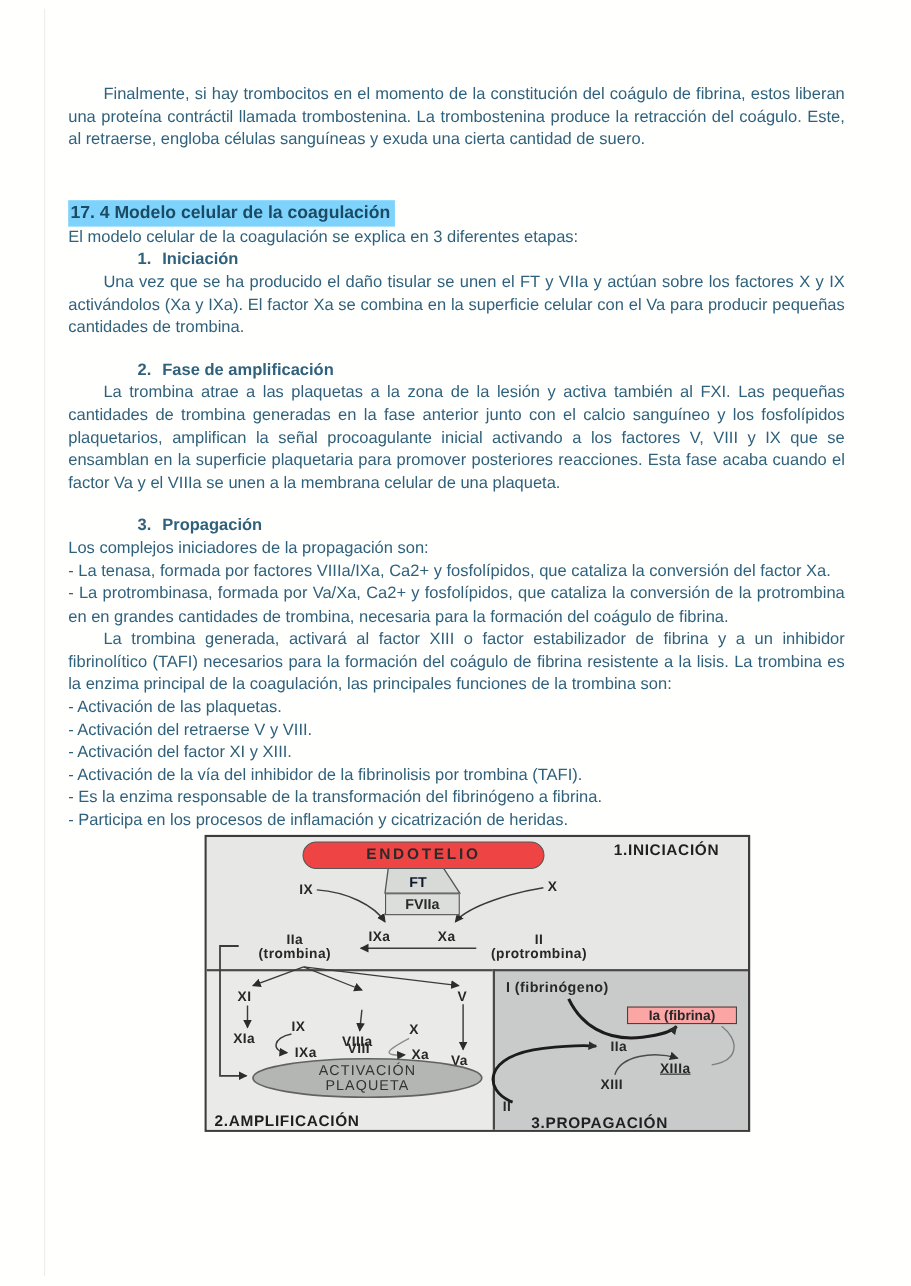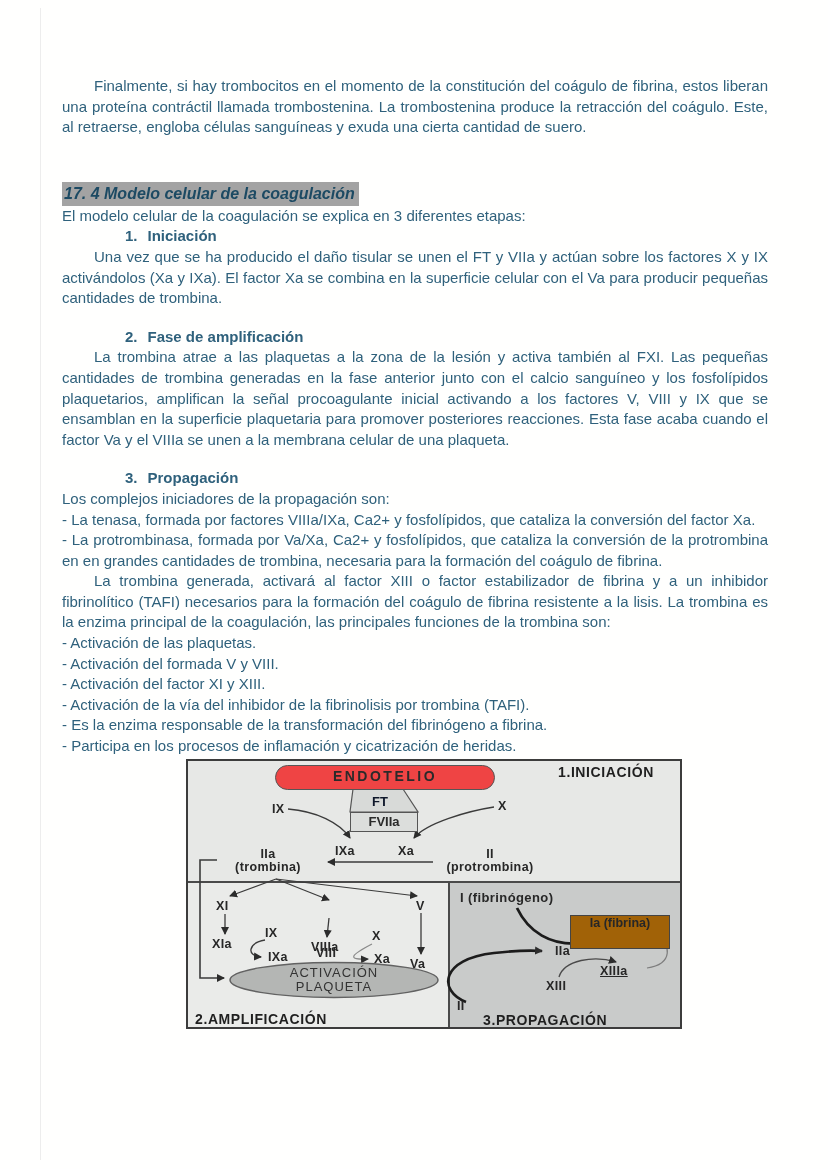--- a/index.html
+++ b/index.html
@@ -4,21 +4,21 @@
 <style>
   html,body{margin:0;padding:0;background:#ffffff;}
   .page{position:relative;width:828px;height:1169px;background:#fffffe;overflow:hidden;
         font-family:"Liberation Sans","DejaVu Sans",sans-serif;padding-left:10px;}
   .edge-line{position:absolute;left:40px;top:8px;height:1152px;width:1px;background:#ededed;}
   .content{position:absolute;left:62px;top:0;width:706px;padding-top:76px;color:#2f617c;
            font-size:15px;line-height:20.6px;}
   p{margin:0;text-align:justify;}
   .indent{text-indent:32px;}
   .heading{margin:44px 0 0 0;font-size:16px;line-height:21px;font-weight:bold;color:#1c4a63;text-align:left;}
-  .hl{background:#a3a3a3;padding:1px 4px 2px 2px;display:inline-block;font-style:italic;}
+  .hl{background:#7dd3fc;padding:1px 4px 2px 2px;display:inline-block;}
   .step{font-weight:bold;padding-left:63px;text-align:left;}
   .step.gap{margin-top:18px;}
   .step-num{margin-right:10px;}
   .dash{text-align:justify;}
   
   .diagram{position:relative;margin:2px 0 0 124px;width:496px;height:270px;
            border:2px solid #3c3c3c;box-sizing:border-box;background:#e7e8e6;
            font-family:"Liberation Sans","DejaVu Sans",sans-serif;}
   .sec-top{position:absolute;left:0;top:0;width:492px;height:120px;background:#e7e8e6;}
   .sec-amp{position:absolute;left:0;top:120px;width:260px;height:146px;background:#eaebe9;
@@ -33,21 +33,21 @@
   .pill{position:absolute;left:87px;top:4px;width:220px;height:25px;z-index:3;background:#ef4444;
         border:1.5px solid #565656;border-radius:13px;box-sizing:border-box;text-align:center;
         font-weight:bold;font-size:14px;line-height:21px;letter-spacing:2.5px;color:#2a2a2a;}
   .fviia-box{position:absolute;left:162px;top:51px;width:68px;height:20px;z-index:3;background:#dcdedc;
         border:1.2px solid #555;box-sizing:border-box;text-align:center;font-weight:bold;
         font-size:13px;line-height:17px;color:#2a2a2a;}
   .ft-lbl{position:absolute;left:166px;top:31px;width:52px;z-index:3;text-align:center;
         font-weight:bold;font-size:13px;color:#0f172a;}
   .platelet-txt{position:absolute;left:46px;top:205px;width:200px;z-index:3;text-align:center;
         font-weight:normal;font-size:13px;line-height:14px;letter-spacing:1px;color:#333;}
-  .fibrin-box{position:absolute;left:382px;top:154px;width:100px;height:34px;z-index:3;background:#a16207;
+  .fibrin-box{position:absolute;left:382px;top:154px;width:100px;height:16px;z-index:3;background:#fca5a5;
         border:1.4px solid #444;box-sizing:border-box;text-align:center;font-weight:bold;
         font-size:12.5px;line-height:15px;color:#272727;}
 </style>
 </head>
 <body>
 
 <div class="page">
   <div class="edge-line"></div>
   <div class="content">
 
@@ -67,21 +67,21 @@
 
     <p class="step gap"><span class="step-num">3.</span><span>Propagación</span></p>
 
     <p>Los complejos iniciadores de la propagación son:</p>
     <p class="dash">- La tenasa, formada por factores VIIIa/IXa, Ca2+ y fosfolípidos, que cataliza la conversión del factor Xa.</p>
     <p class="dash">- La protrombinasa, formada por Va/Xa, Ca2+ y fosfolípidos, que cataliza la conversión de la protrombina en en grandes cantidades de trombina, necesaria para la formación del coágulo de fibrina.</p>
 
     <p class="indent">La trombina generada, activará al factor XIII o factor estabilizador de fibrina y a un inhibidor fibrinolítico (TAFI) necesarios para la formación del coágulo de fibrina resistente a la lisis. La trombina es la enzima principal de la coagulación, las principales funciones de la trombina son:</p>
 
     <p class="dash">- Activación de las plaquetas.</p>
-    <p class="dash">- Activación del formada V y VIII.</p>
+    <p class="dash">- Activación del retraerse V y VIII.</p>
     <p class="dash">- Activación del factor XI y XIII.</p>
     <p class="dash">- Activación de la vía del inhibidor de la fibrinolisis por trombina (TAFI).</p>
     <p class="dash">- Es la enzima responsable de la transformación del fibrinógeno a fibrina.</p>
     <p class="dash">- Participa en los procesos de inflamación y cicatrización de heridas.</p>
 
     <div class="diagram">
       <div class="sec-top"></div>
       <div class="sec-amp"></div>
       <div class="sec-prop"></div>
 

